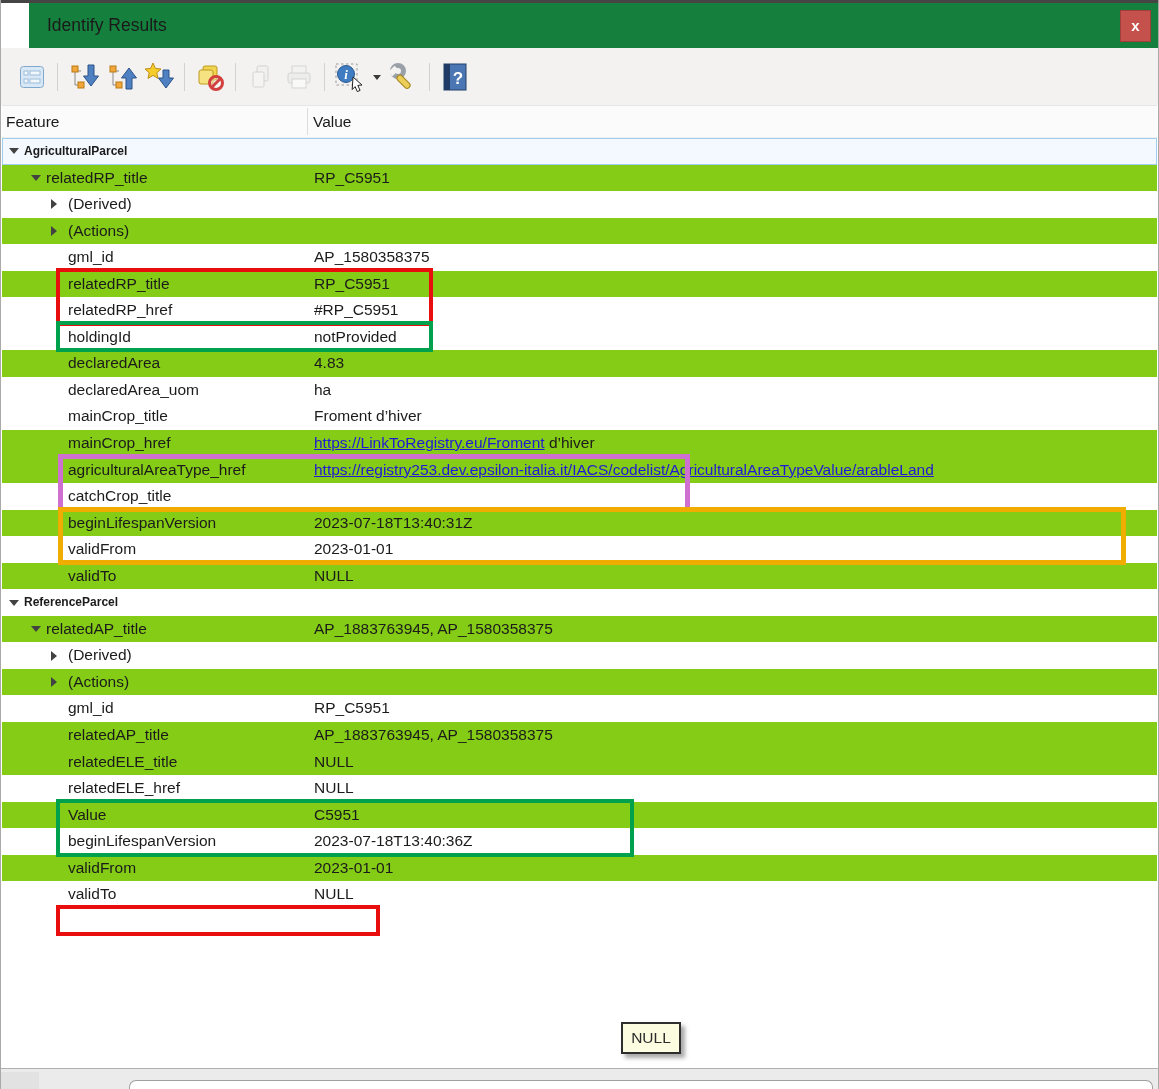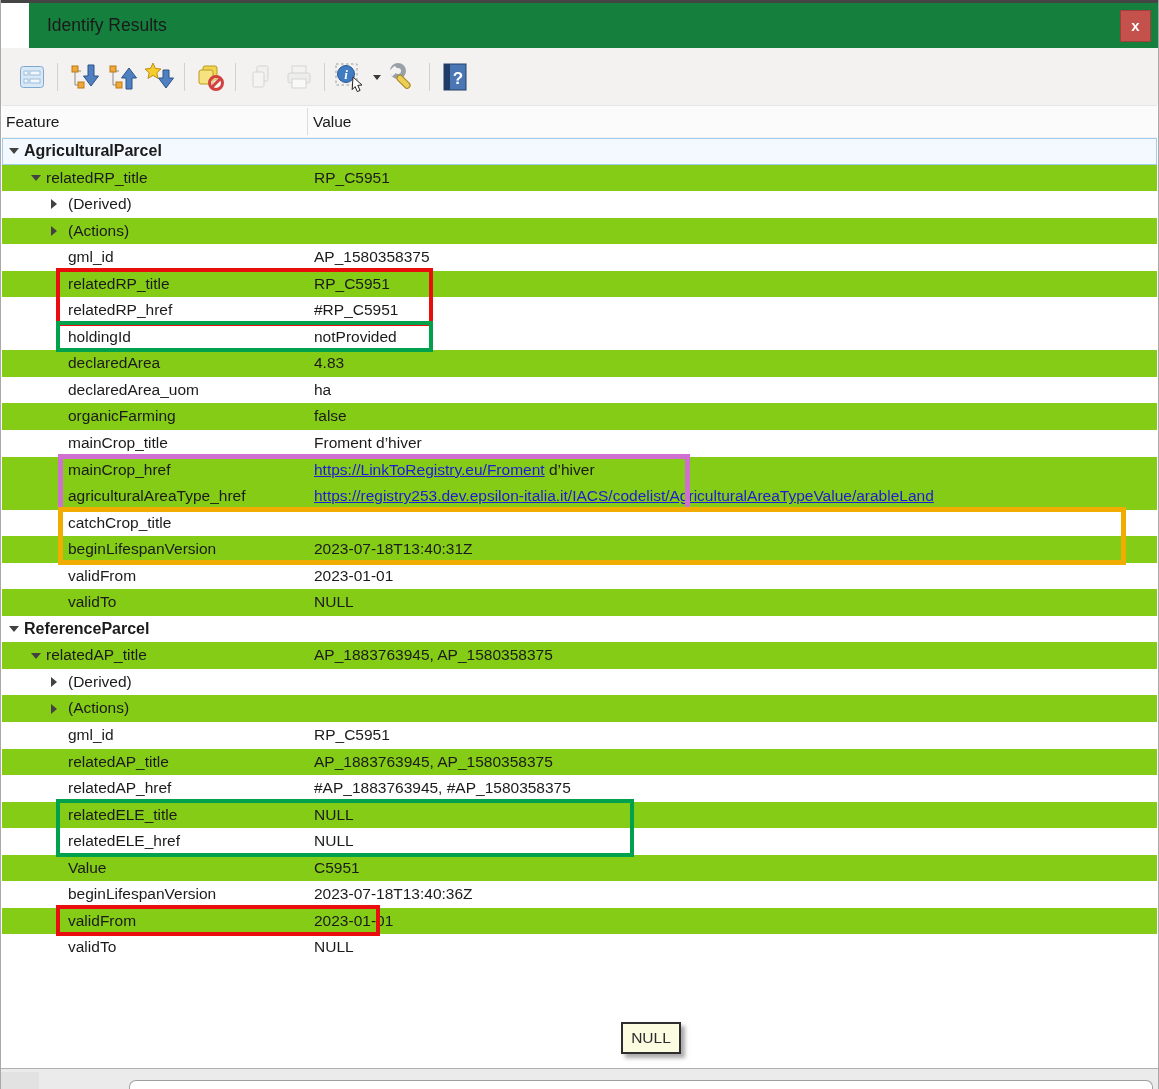--- a/index.html
+++ b/index.html
@@ -41,21 +41,21 @@
   .col-header .h-feature { position:absolute; left:4px; line-height:32px; }
   .col-header .h-value   { position:absolute; left:311px; line-height:32px; }
   .col-header .h-div { position:absolute; left:305px; top:2px; bottom:2px; width:1px; background:#dcdcdc; }
   
   .tree { position:absolute; top:138px; left:1px; right:1px; }
   .row { position:relative; height:26.55px; line-height:26.55px; font-size:15.5px; color:#1b1b1b; }
   .row.gray { background:#84cc16; }
   .row.selected { background:#f3f9fe; box-shadow: inset 0 0 0 1px #a0cdec; }
   .row .lbl { position:absolute; white-space:nowrap; }
   .row .val { position:absolute; left:312px; white-space:nowrap; }
-  .row.bold .lbl { font-weight:bold; font-size:16px; }
+  .row.bold .lbl { font-weight:bold; font-size:12px; }
   .row .val a { color:#2119d6; text-decoration:underline; }
   .ind1 .lbl { left:22px; } .ind2 .lbl { left:44px; } .ind3 .lbl { left:66px; }
   .arrow { position:absolute; top:50%; }
   .arrow.down { width:0; height:0; border-left:5px solid transparent; border-right:5px solid transparent;
     border-top:6px solid #424242; margin-top:-3px; }
   .arrow.right { width:0; height:0; border-top:5px solid transparent; border-bottom:5px solid transparent;
     border-left:6px solid #424242; margin-top:-5px; }
   .ind1 .arrow { left:7px; } .ind2 .arrow { left:29px; } .ind3 .arrow { left:49px; }
   
   .ann { position:absolute; pointer-events:none; }
@@ -215,24 +215,20 @@
         <span class="val">notProvided</span>
       </div>
       <div class="row ind3 gray">
         <span class="lbl">declaredArea</span>
         <span class="val">4.83</span>
       </div>
       <div class="row ind3">
         <span class="lbl">declaredArea_uom</span>
         <span class="val">ha</span>
       </div>
-      <div class="row ind3 gray">
-        <span class="lbl">organicFarming</span>
-        <span class="val">false</span>
-      </div>
       <div class="row ind3">
         <span class="lbl">mainCrop_title</span>
         <span class="val">Froment d’hiver</span>
       </div>
       <div class="row ind3 gray">
         <span class="lbl">mainCrop_href</span>
         <span class="val"><a href="#">https://LinkToRegistry.eu/Froment</a> d’hiver</span>
       </div>
       <div class="row ind3 gray">
         <span class="lbl">agriculturalAreaType_href</span>
@@ -274,24 +270,20 @@
         <span class="lbl">(Actions)</span>
         <span class="val"></span>
       </div>
       <div class="row ind3">
         <span class="lbl">gml_id</span>
         <span class="val">RP_C5951</span>
       </div>
       <div class="row ind3 gray">
         <span class="lbl">relatedAP_title</span>
         <span class="val">AP_1883763945, AP_1580358375</span>
-      </div>
-      <div class="row ind3">
-        <span class="lbl">relatedAP_href</span>
-        <span class="val">#AP_1883763945, #AP_1580358375</span>
       </div>
       <div class="row ind3 gray">
         <span class="lbl">relatedELE_title</span>
         <span class="val">NULL</span>
       </div>
       <div class="row ind3">
         <span class="lbl">relatedELE_href</span>
         <span class="val">NULL</span>
       </div>
       <div class="row ind3 gray">

